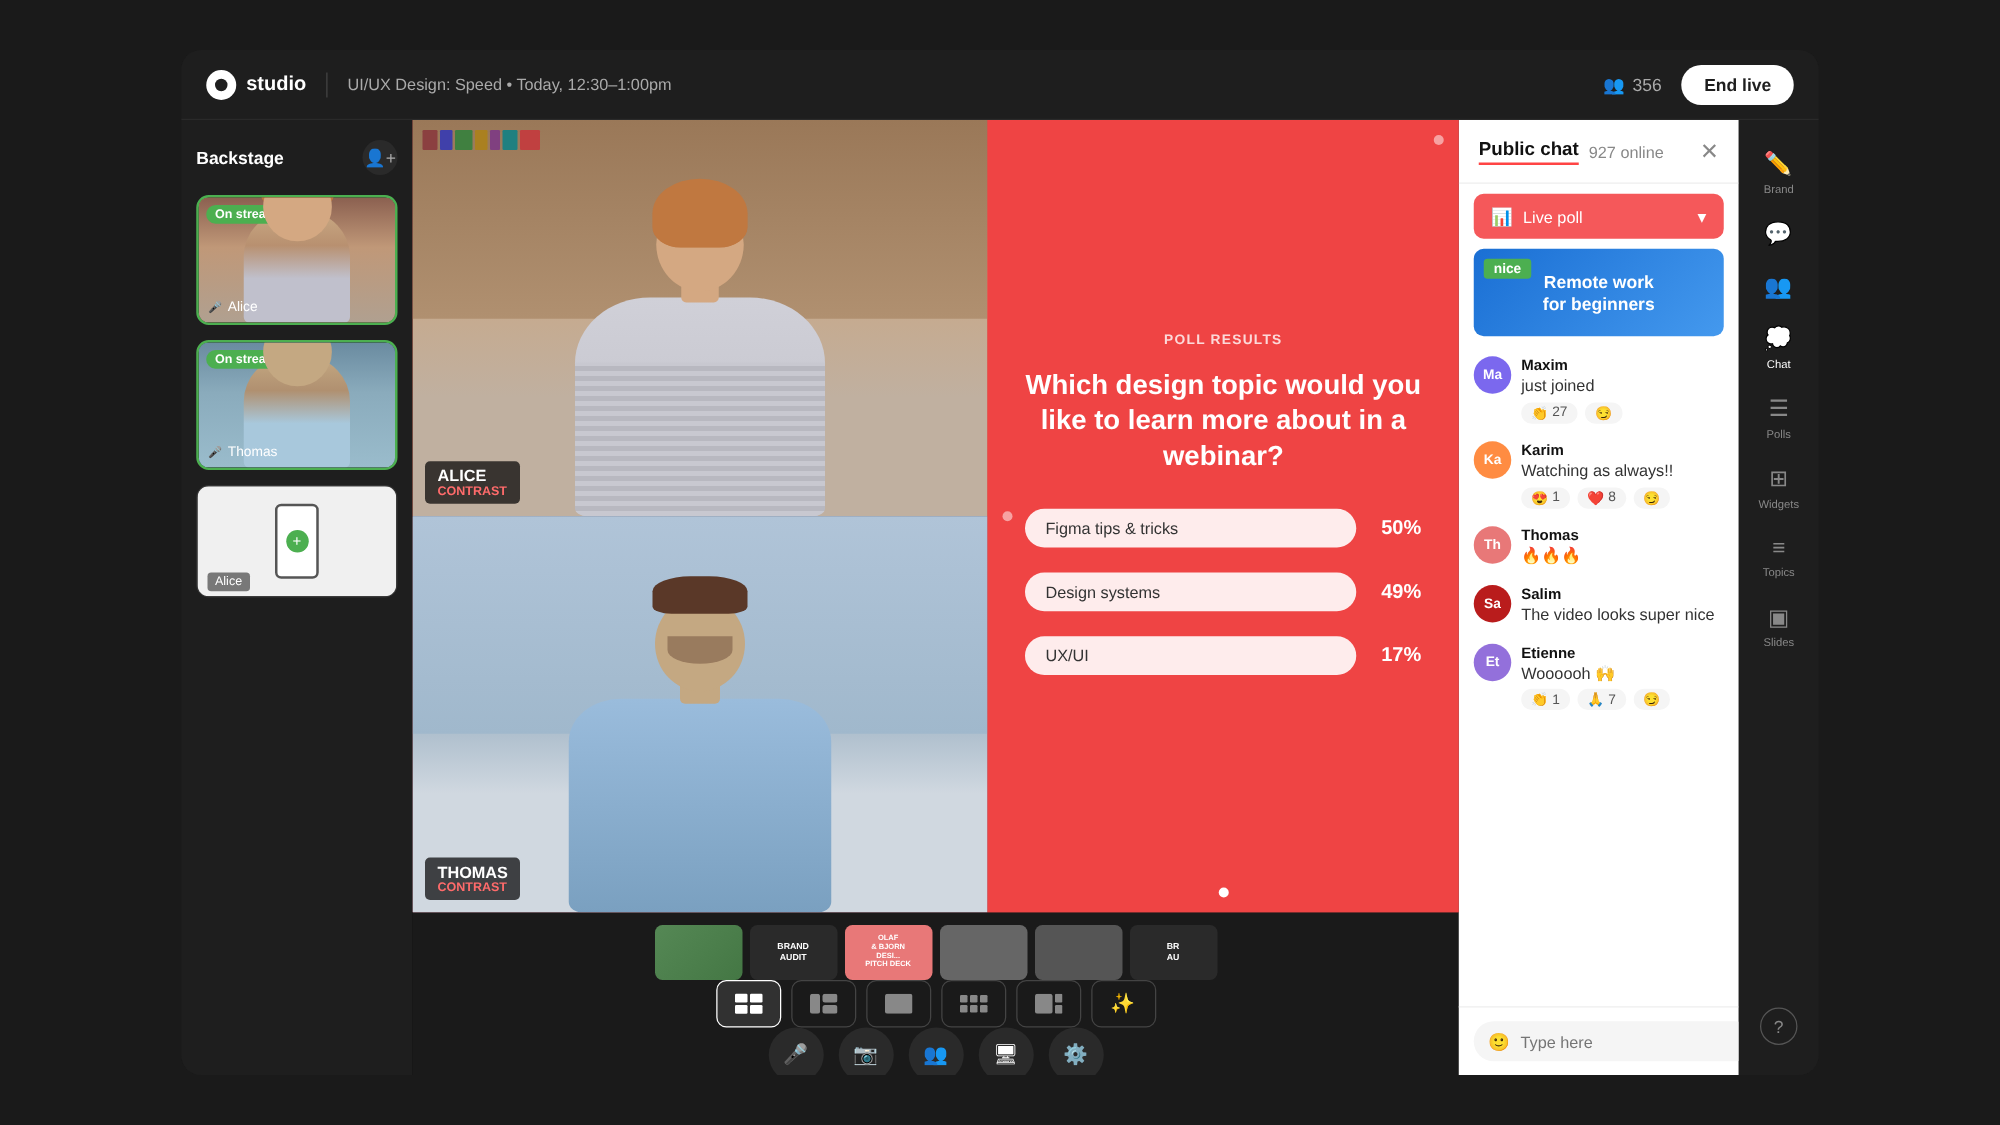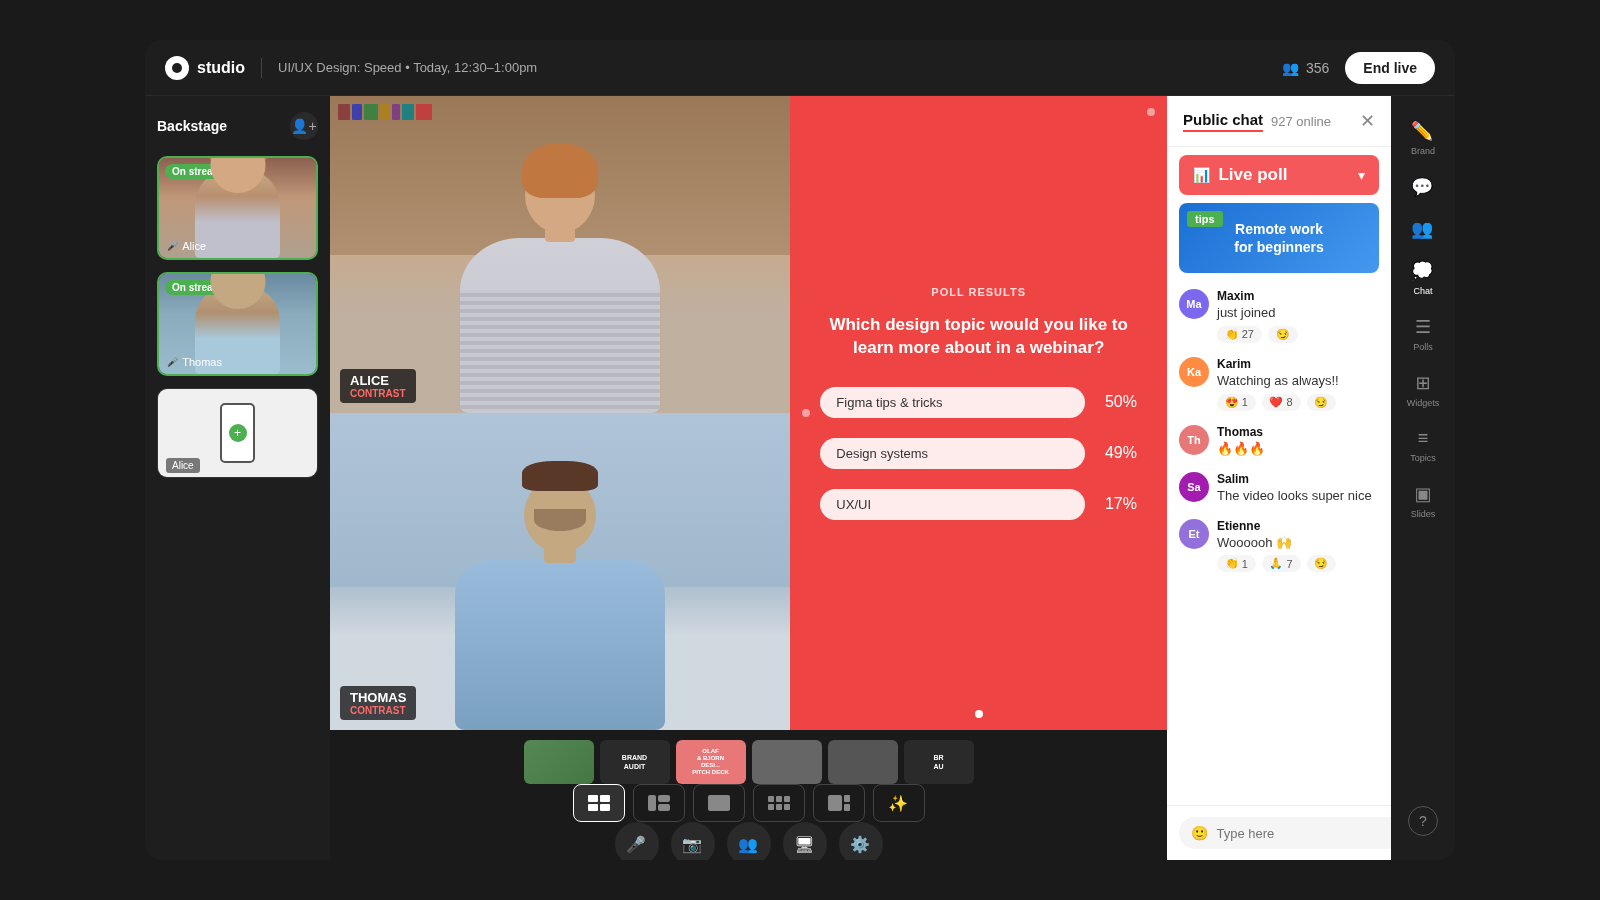--- a/index.html
+++ b/index.html
@@ -274,21 +274,21 @@
     .poll-results-label {
       color: rgba(255,255,255,0.8);
       font-size: 11px;
       font-weight: 600;
       letter-spacing: 1px;
       text-transform: uppercase;
       margin-bottom: 16px;
     }
     .poll-question {
       color: #fff;
-      font-size: 17px;
+      font-size: 22px;
       font-weight: 800;
       text-align: center;
       line-height: 1.3;
       margin-bottom: 28px;
     }
     .poll-option {
       width: 100%;
       display: flex;
       align-items: center;
       justify-content: space-between;
@@ -300,21 +300,21 @@
       padding: 8px 16px;
       border-radius: 20px;
       font-size: 13px;
       font-weight: 500;
       flex: 1;
       margin-right: 12px;
     }
     .poll-option-pct {
       color: #fff;
       font-size: 16px;
-      font-weight: 400;
+      font-weight: 700;
       width: 40px;
       text-align: right;
     }
     .dot-indicator {
       position: absolute;
       width: 8px;
       height: 8px;
       background: rgba(255,255,255,0.5);
       border-radius: 50%;
     }
@@ -446,22 +446,22 @@
       display: flex;
       align-items: center;
       gap: 8px;
     }
     .bar-chart-icon {
       color: #fff;
       font-size: 14px;
     }
     .live-poll-text {
       color: #fff;
-      font-size: 17px;
-      font-weight: 700;
+      font-size: 13px;
+      font-weight: 400;
     }
     .chevron-down {
       color: #fff;
       font-size: 14px;
     }
     
     .featured-content {
       margin: 0 12px 8px;
       border-radius: 8px;
       overflow: hidden;
@@ -503,21 +503,21 @@
       align-items: center;
       justify-content: center;
       font-size: 11px;
       font-weight: 700;
       color: #fff;
     }
     .av-maxim { background: #7b68ee; }
     .av-karim { background: #ff8c42; }
     .av-thomas { background: #e87878; }
     .av-seb { background: #4caf50; }
-    .av-salim { background: #a21caf; text-align: center; }
+    .av-salim { background: #b91c1c; text-align: center; }
     .av-etienne { background: #9370db; }
     .chat-msg-content { flex: 1; }
     .chat-msg-name {
       font-size: 12px;
       font-weight: 700;
       color: #111;
       margin-bottom: 2px;
     }
     .chat-msg-text {
       font-size: 13px;
@@ -891,21 +891,21 @@
 
       <div class="live-poll-banner">
         <div class="live-poll-left">
           <span class="bar-chart-icon">📊</span>
           <span class="live-poll-text">Live poll</span>
         </div>
         <span class="chevron-down">▾</span>
       </div>
 
       <div class="featured-content">
-        <span class="featured-badge">tips</span>
+        <span class="featured-badge">nice</span>
         <div style="color:#fff;font-size:14px;font-weight:800;text-align:center;line-height:1.3;">
           Remote work<br>for beginners
         </div>
       </div>
 
       <div class="chat-messages">
 
         <div class="chat-msg">
           <div class="chat-avatar av-maxim">Ma</div>
           <div class="chat-msg-content">

